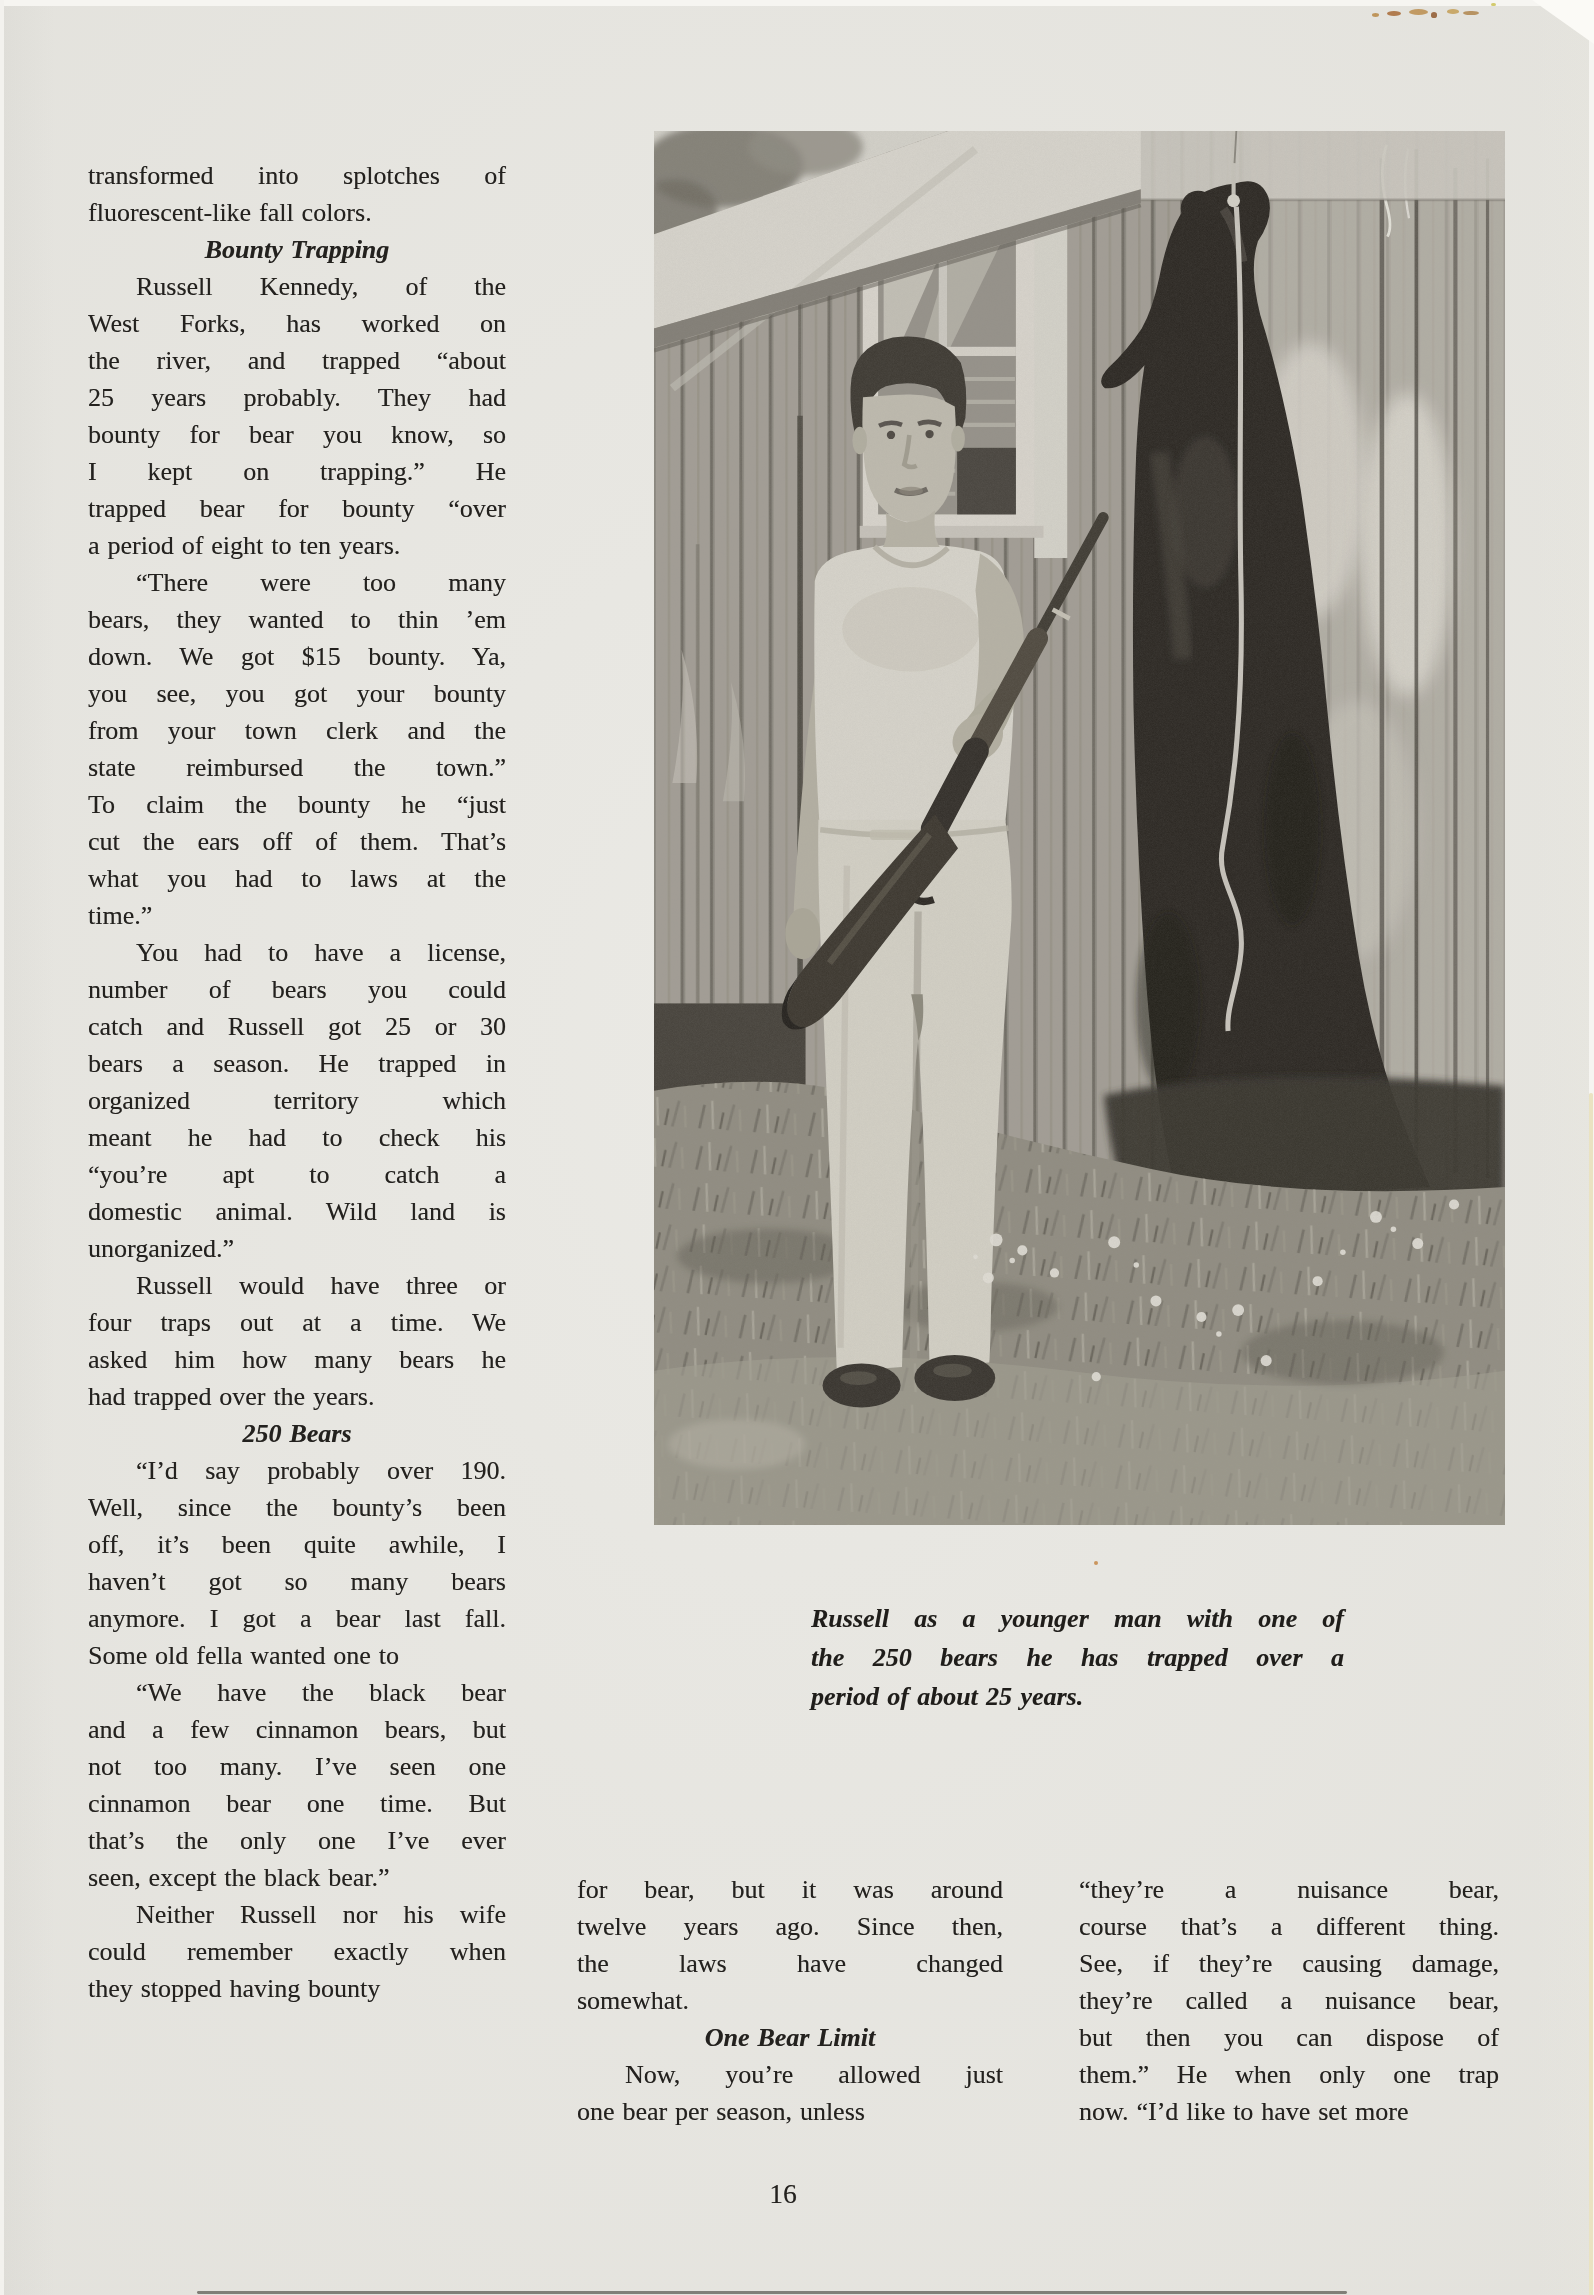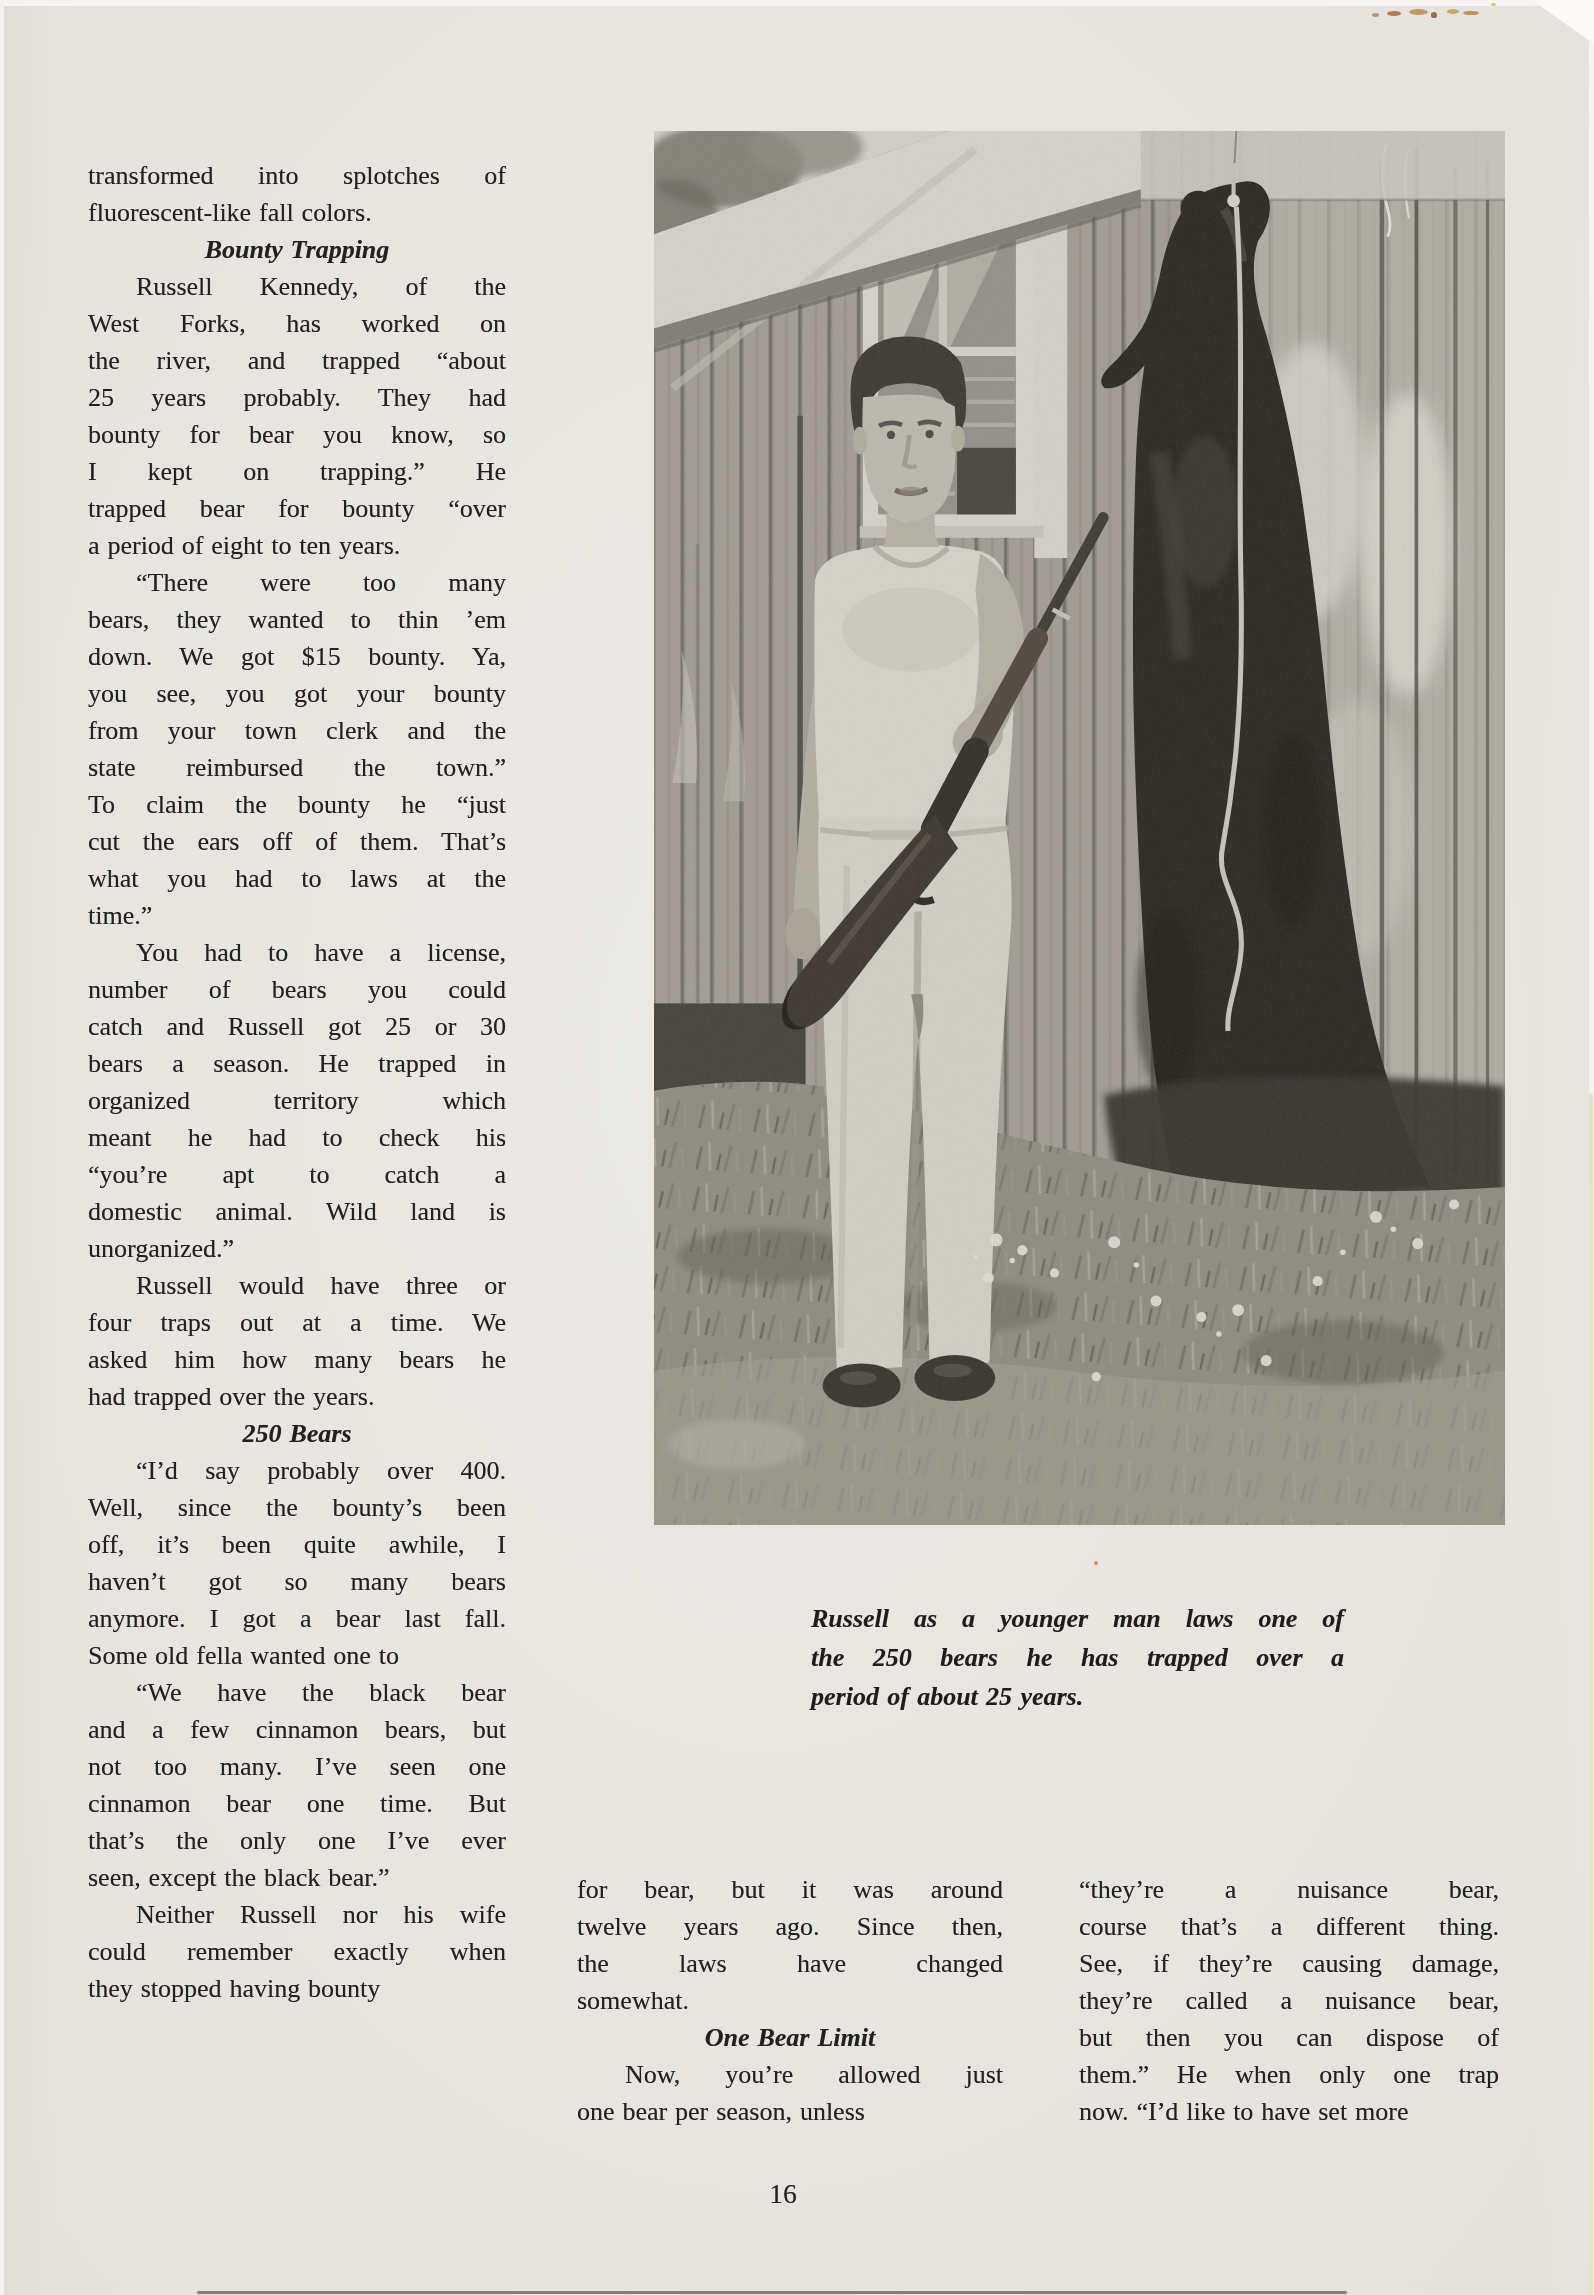--- a/index.html
+++ b/index.html
@@ -93,21 +93,21 @@
         <div class="line">unorganized.”</div>
       </div>
     <div class="para indent">
         <div class="line">Russell would have three or</div>
         <div class="line">four traps out at a time. We</div>
         <div class="line">asked him how many bears he</div>
         <div class="line">had trapped over the years.</div>
       </div>
     <div class="heading">250 Bears</div>
     <div class="para indent">
-        <div class="line">“I’d say probably over 400.</div>
+        <div class="line">“I’d say probably over 190.</div>
         <div class="line">Well, since the bounty’s been</div>
         <div class="line">off, it’s been quite awhile, I</div>
         <div class="line">haven’t got so many bears</div>
         <div class="line">anymore. I got a bear last fall.</div>
         <div class="line">Some old fella wanted one to</div>
       </div>
     <div class="para indent">
         <div class="line">“We have the black bear</div>
         <div class="line">and a few cinnamon bears, but</div>
         <div class="line">not too many. I’ve seen one</div>
@@ -304,21 +304,21 @@
         <circle cx="700" cy="2452" r="5"></circle>
           <circle cx="1500" cy="2442" r="6"></circle>
       </g>
 
       <rect width="1853" height="3036" fill="#8c8880" opacity="0.05"></rect>
       <rect width="1853" height="3036" filter="url(#noise)" opacity="0.3"></rect>
     </svg>
   </figure>
 
   <div class="caption">
-      <div class="line">Russell as a younger man laws one of</div>
+      <div class="line">Russell as a younger man with one of</div>
       <div class="line">the 250 bears he has trapped over a</div>
       <div class="line">period of about 25 years.</div>
     </div>
 
   <div class="col col-mid">
     <div class="para cont">
         <div class="line">for bear, but it was around</div>
         <div class="line">twelve years ago. Since then,</div>
         <div class="line">the laws have changed</div>
         <div class="line">somewhat.</div>

